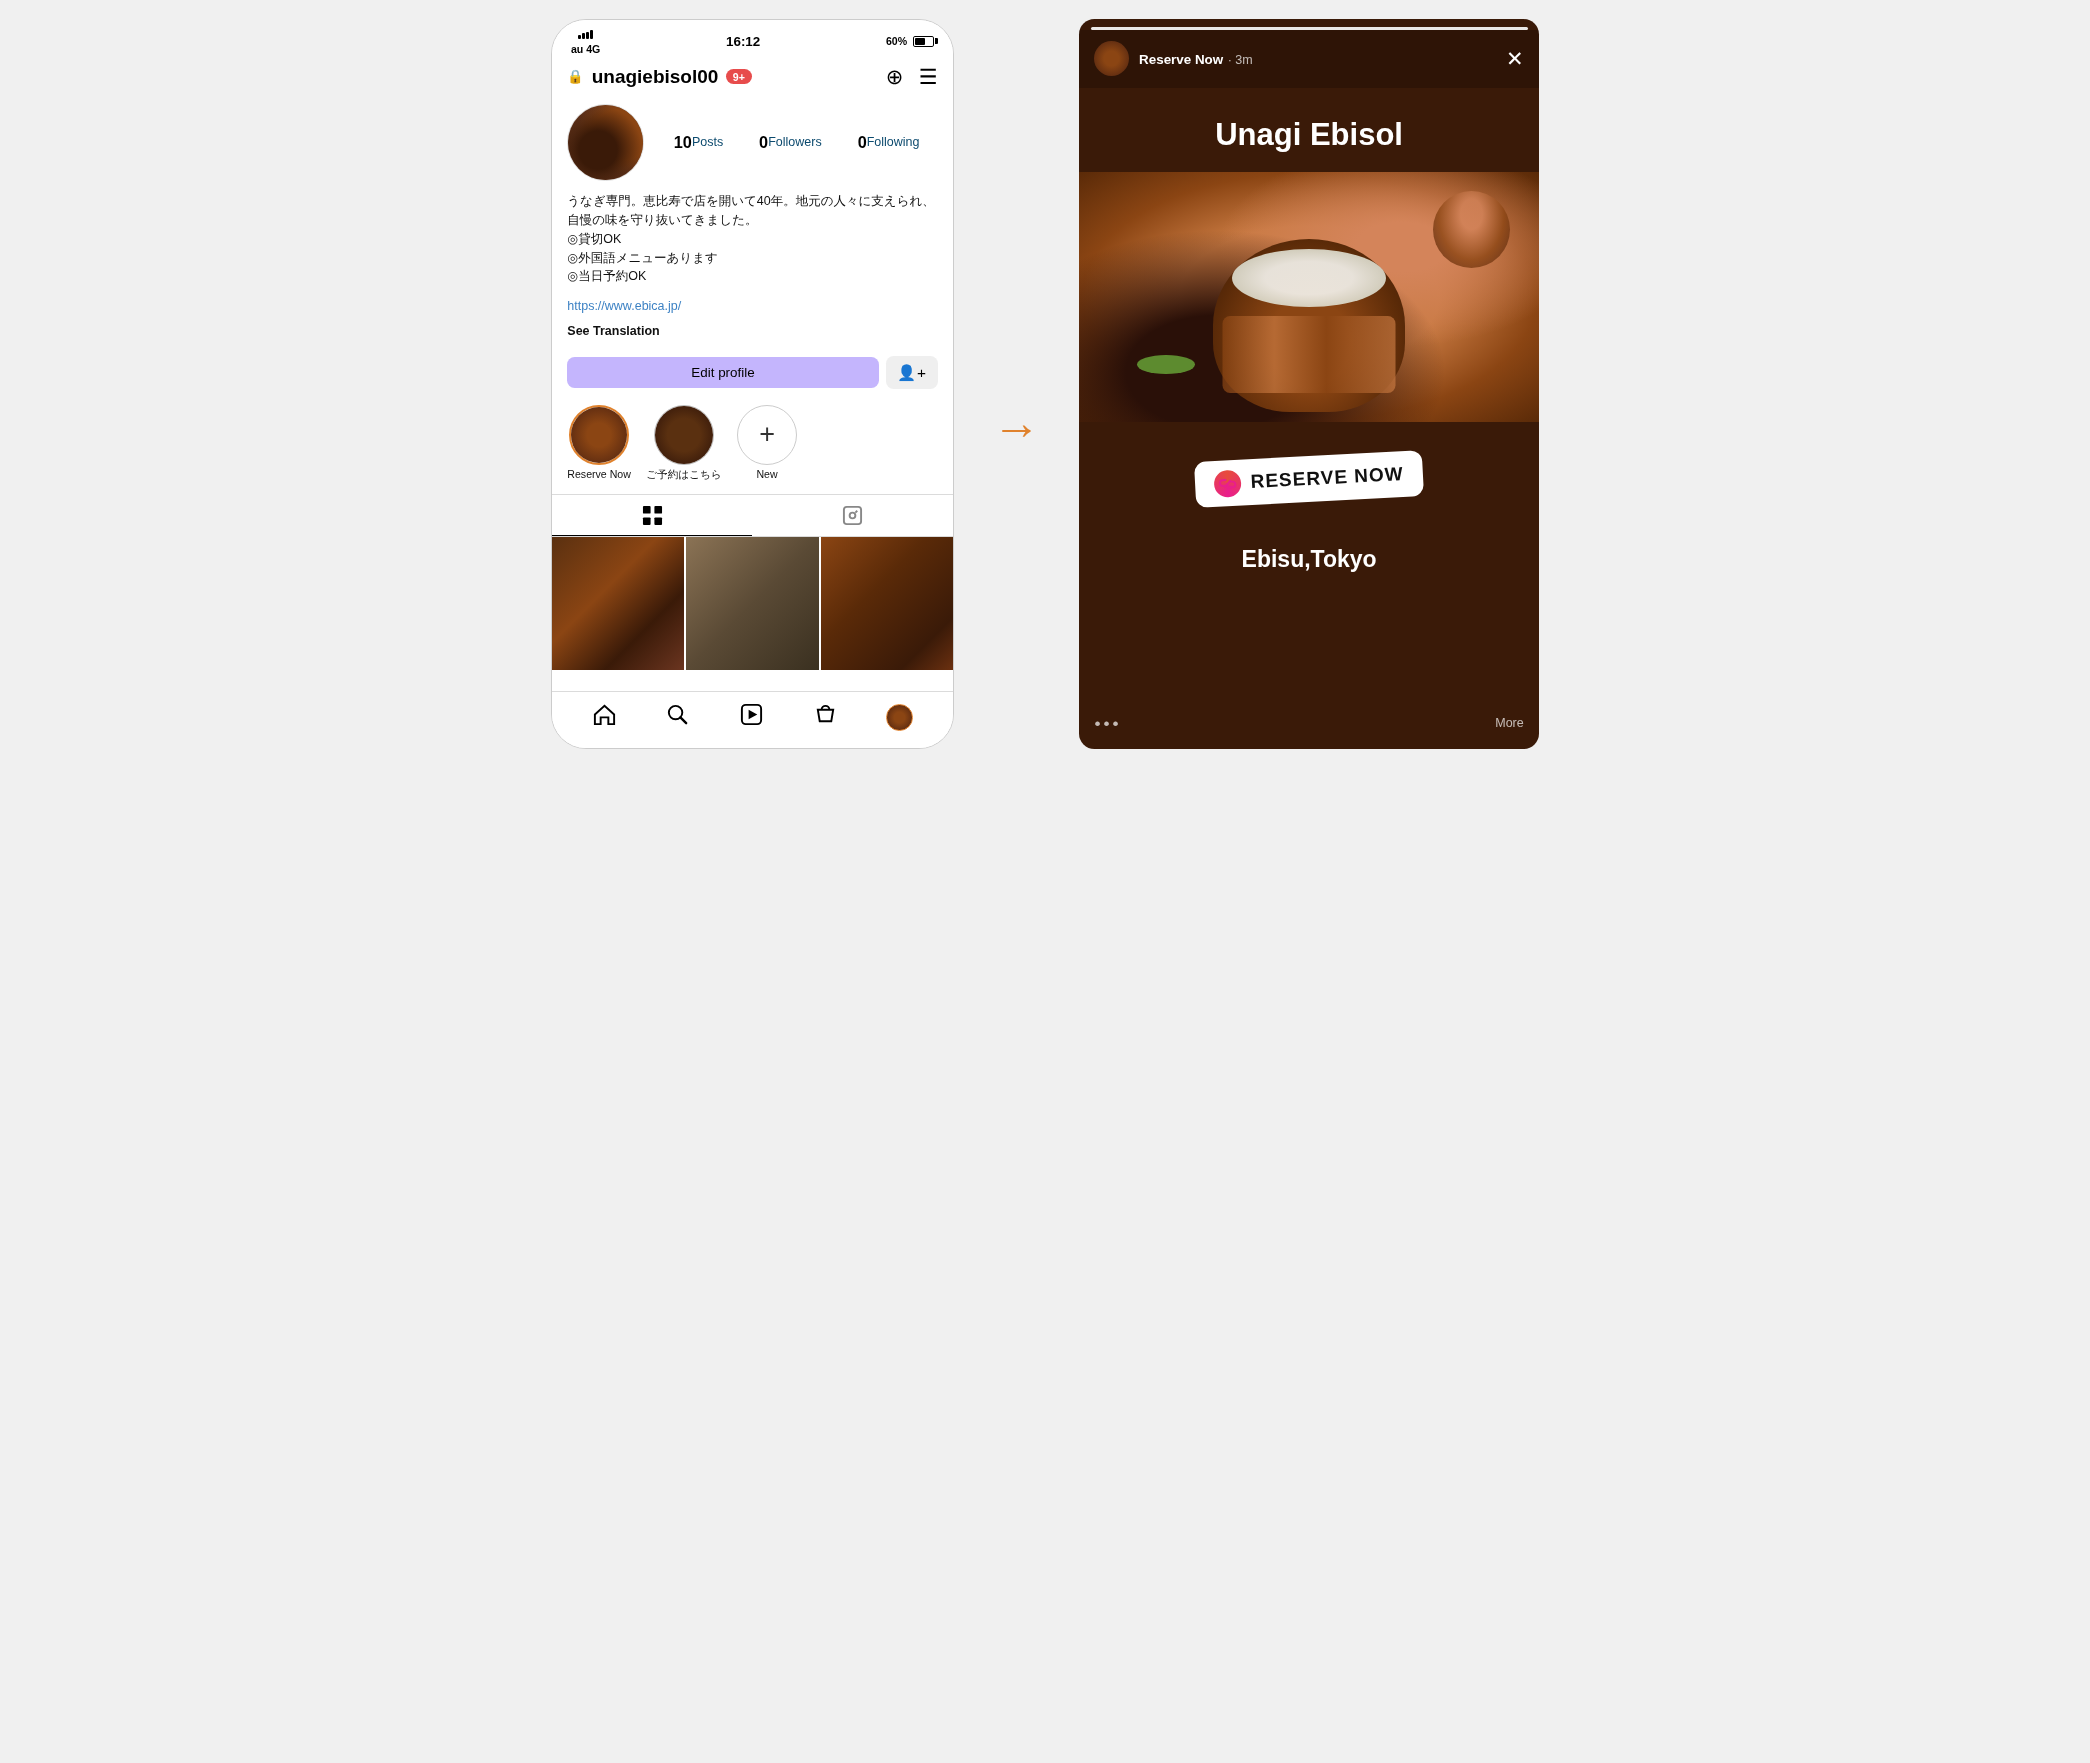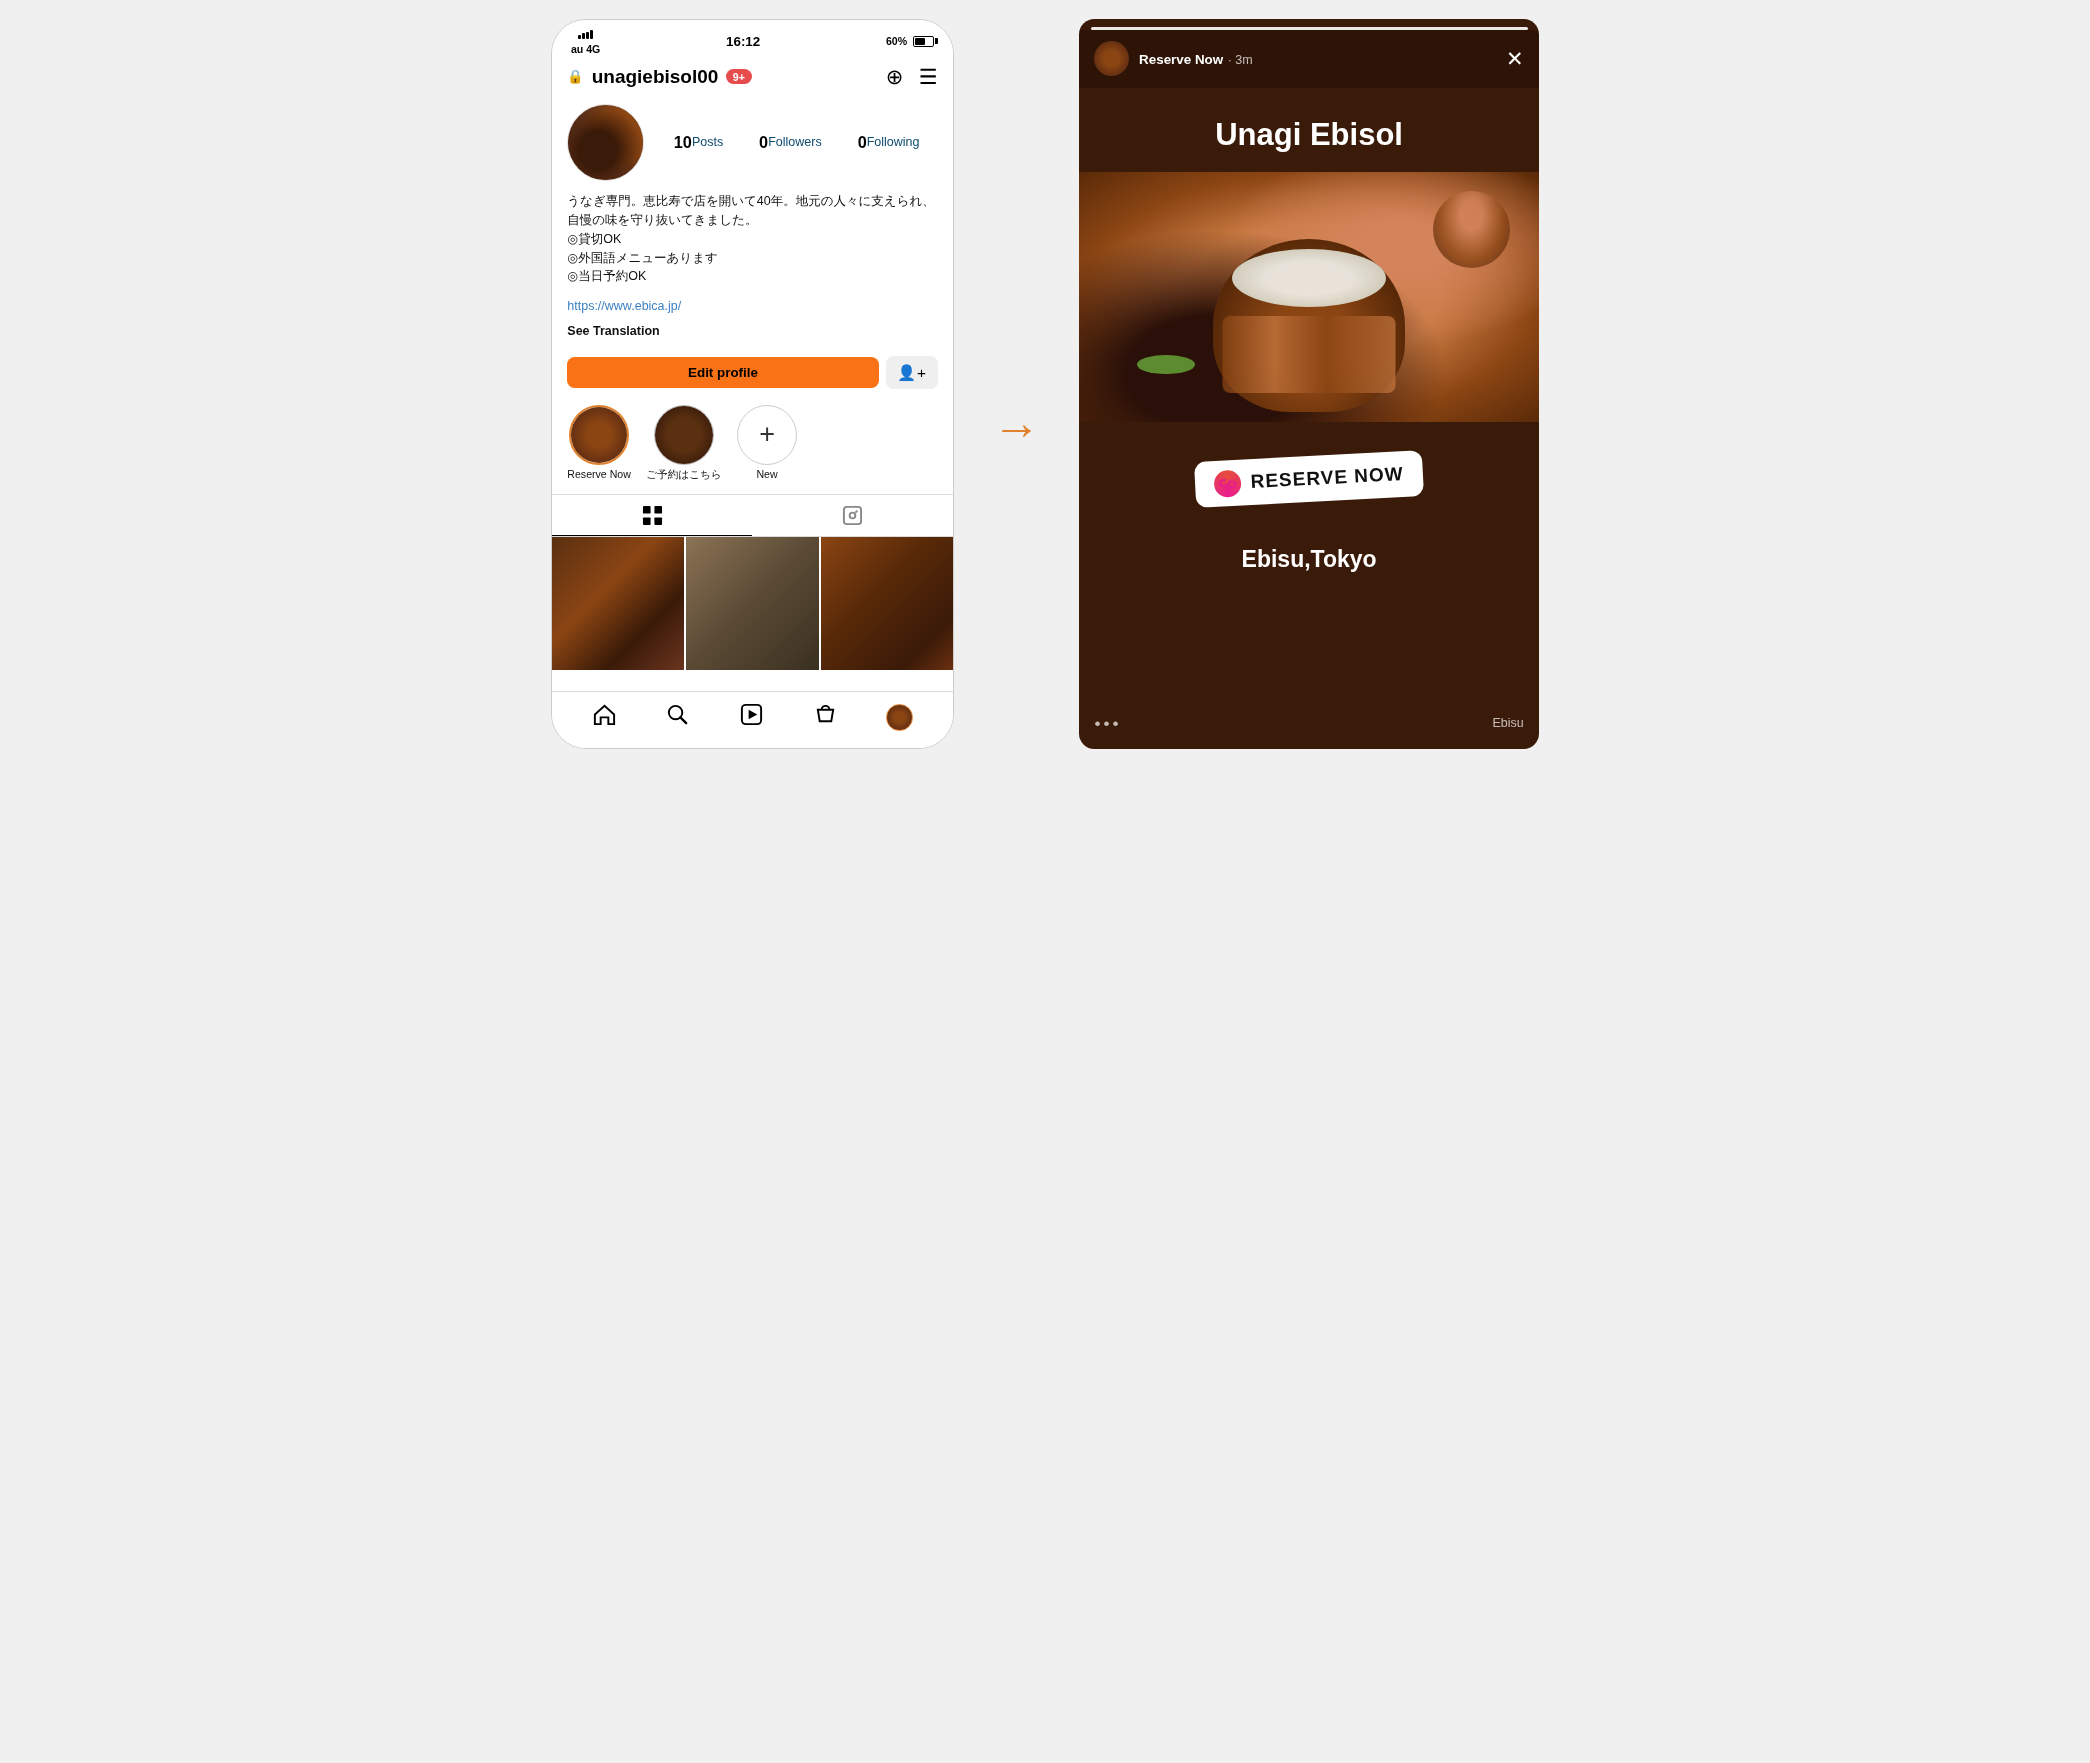--- a/index.html
+++ b/index.html
@@ -141,26 +141,26 @@
 
     
     .action-buttons {
       display: flex;
       padding: 7.7px 15.4px;
       gap: 7.7px;
       align-items: center;
     }
     .edit-profile-btn {
       flex: 1;
-      background: #f97316;
+      background: #c4b5fd;
       border: none;
       border-radius: 7.7px;
       padding: 7.7px;
       font-size: 13.4px;
-      font-weight: 700;
+      font-weight: 400;
       cursor: pointer;
     }
     .add-person-btn {
       background: #efefef;
       border: none;
       border-radius: 7.7px;
       padding: 7.7px 11.5px;
       font-size: 15.4px;
       cursor: pointer;
     }
@@ -629,16 +629,16 @@
         </div>
         <span class="reserve-text">RESERVE NOW</span>
       </div>
     </div>
 
     <div class="story-location">Ebisu,Tokyo</div>
   </div>
 
   <div class="story-footer">
     <span class="story-dots">•••</span>
-    <span class="story-more">Ebisu</span>
+    <span class="story-more">More</span>
   </div>
 </div>
 
 
 </body></html>

